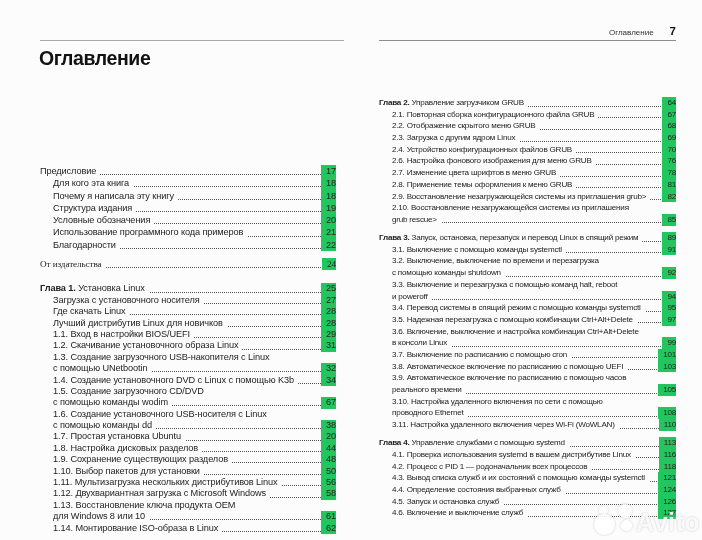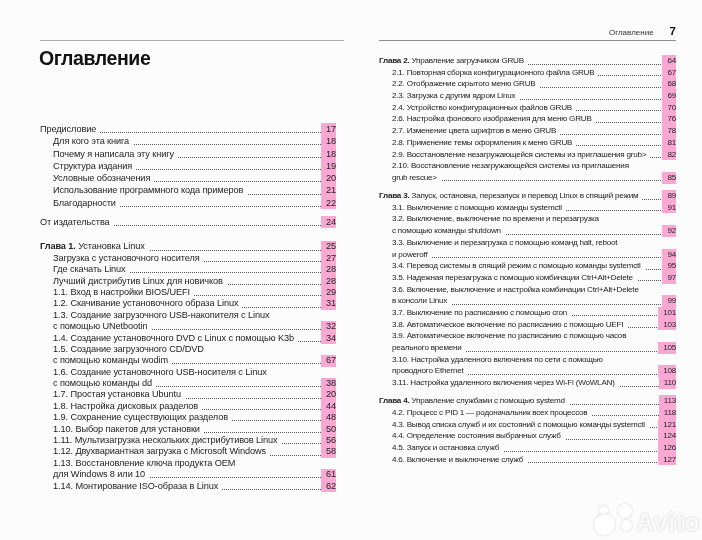--- a/index.html
+++ b/index.html
@@ -15,37 +15,37 @@
                 letter-spacing:-0.4px; color:#121212; }
 
   
   .header-row { position:absolute; left:379px; top:25px; width:297px; display:flex;
                 justify-content:flex-end; align-items:baseline; gap:16px; }
   .hdr-title  { font-size:8px; color:#333; }
   .hdr-num    { font-size:11.5px; font-weight:700; color:#111; }
   .header-rule{ position:absolute; left:379px; top:40px; width:297px; height:1px; background:#8d8d8d; }
 
   
-  .toc { position:absolute; }
+  .toc { position:absolute;margin-top:42px; }
   .toc-left  { left:40px;  top:123px; width:296px; font-size:9.2px; letter-spacing:-0.1px; }
   .toc-right { left:379px; top:55px;  width:297px; font-size:8.1px; letter-spacing:-0.22px; --lh:11.7px; }
 
   .toc-left .sec:nth-child(1),
   .toc-left .sec:nth-child(2) { --lh:12.3px; }
-  .toc-left .sec:nth-child(2) { margin-top:7px; }
+  .toc-left .sec:nth-child(2) { margin-top:7px;font-family:Liberation Serif, serif; }
   .toc-left .sec:nth-child(3) { --lh:11.4px; margin-top:13px; }
   .toc-right .sec + .sec { margin-top:6.5px; }
 
   .line { position:relative; height:var(--lh); }
   .lead { position:absolute; left:0; right:1px; bottom:2.2px; border-bottom:1.2px dotted #565656; }
   .ind .lead { left:13px; }
   .txt  { position:absolute; left:0; top:0; line-height:var(--lh); white-space:nowrap;
           background:#fcfcfc; padding-right:4px; z-index:1; max-width:calc(100% - 17px); overflow:hidden; }
   .ind .txt { left:13px; max-width:calc(100% - 30px); }
-  .pg   { position:absolute; right:0; top:0; line-height:var(--lh); background:#f9a8d4;
+  .pg   { position:absolute; right:0; top:0; line-height:var(--lh); background:#22c55e;
           padding-left:5px; z-index:2; }
   b.ch  { font-weight:700; }
 
   
   .wm-c { position:absolute; border-radius:50%; background:rgba(255,255,255,0.88);
           box-shadow:0 0 2px rgba(140,140,140,0.55); z-index:6; }
   .wm-c1 { left:599px; top:506px; width:9px;  height:9px;  }
   .wm-c2 { left:594px; top:514px; width:21px; height:21px; }
   .wm-c3 { left:618px; top:504px; width:14px; height:14px; }
   .wm-c4 { left:621px; top:520px; width:11px; height:11px; }
@@ -448,20 +448,27 @@
       <div class="sec">
         <div class="entry">
           <div class="line">
             <span class="txt"><b class="ch">Глава 4.</b> Управление службами с помощью systemd</span>
             <span class="lead"></span>
             <span class="pg">113</span>
           </div>
         </div>
         <div class="entry ind">
           <div class="line ind">
+            <span class="txt">4.1. Проверка использования systemd в вашем дистрибутиве Linux</span>
+            <span class="lead"></span>
+            <span class="pg">116</span>
+          </div>
+        </div>
+        <div class="entry ind">
+          <div class="line ind">
             <span class="txt">4.2. Процесс с PID 1 — родоначальник всех процессов</span>
             <span class="lead"></span>
             <span class="pg">118</span>
           </div>
         </div>
         <div class="entry ind">
           <div class="line ind">
             <span class="txt">4.3. Вывод списка служб и их состояний с помощью команды systemctl</span>
             <span class="lead"></span>
             <span class="pg">121</span>

